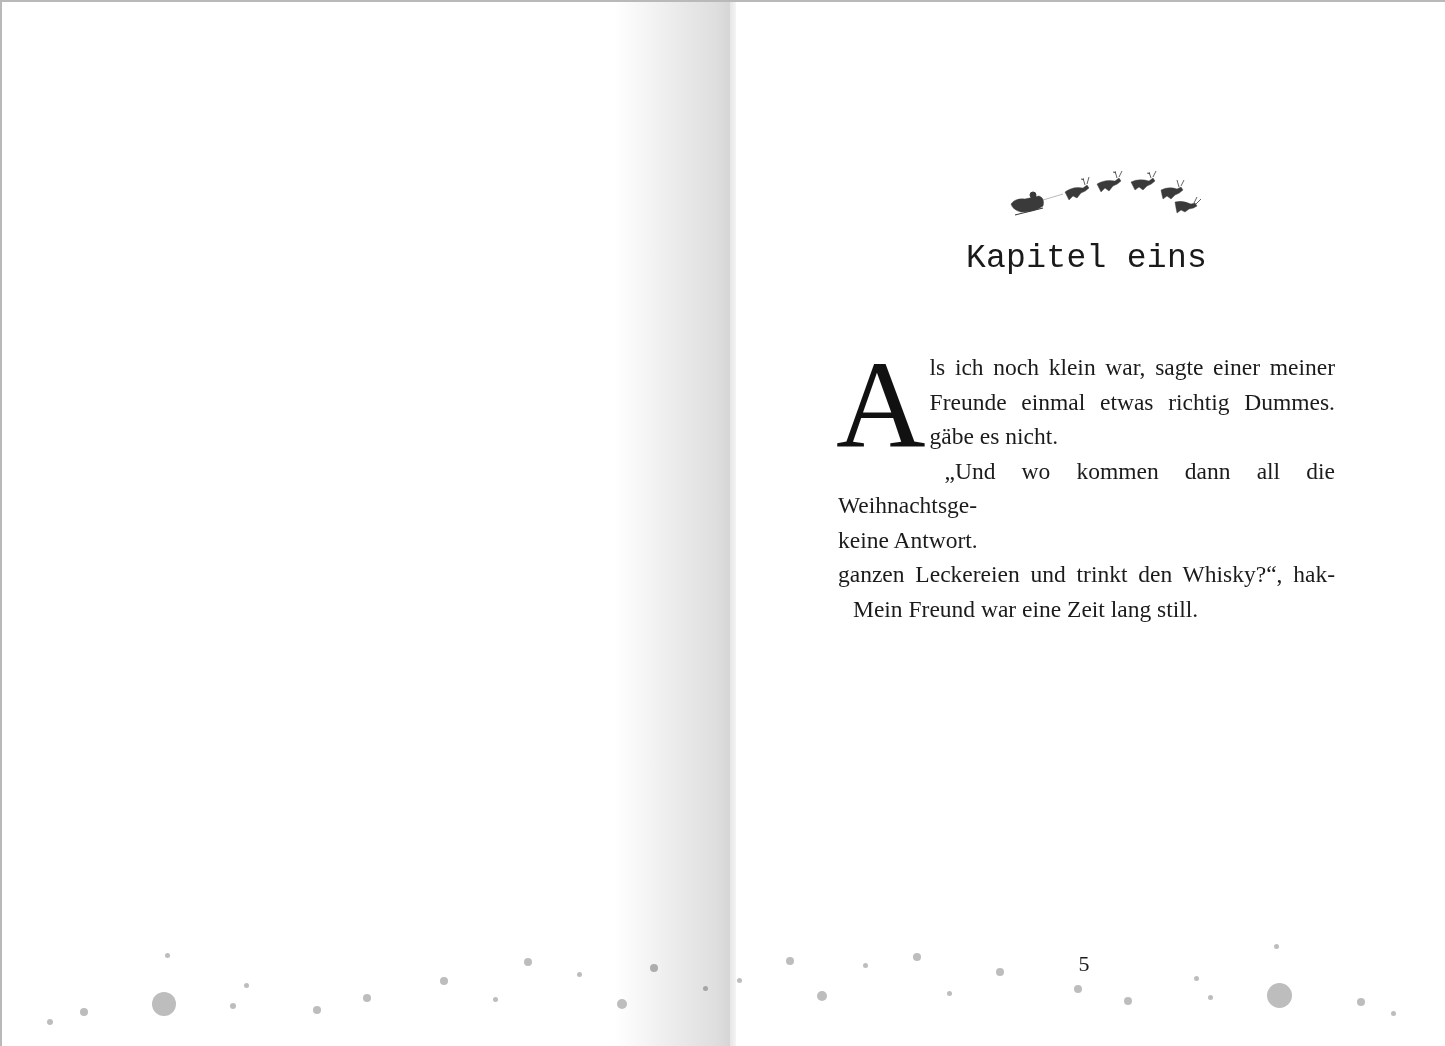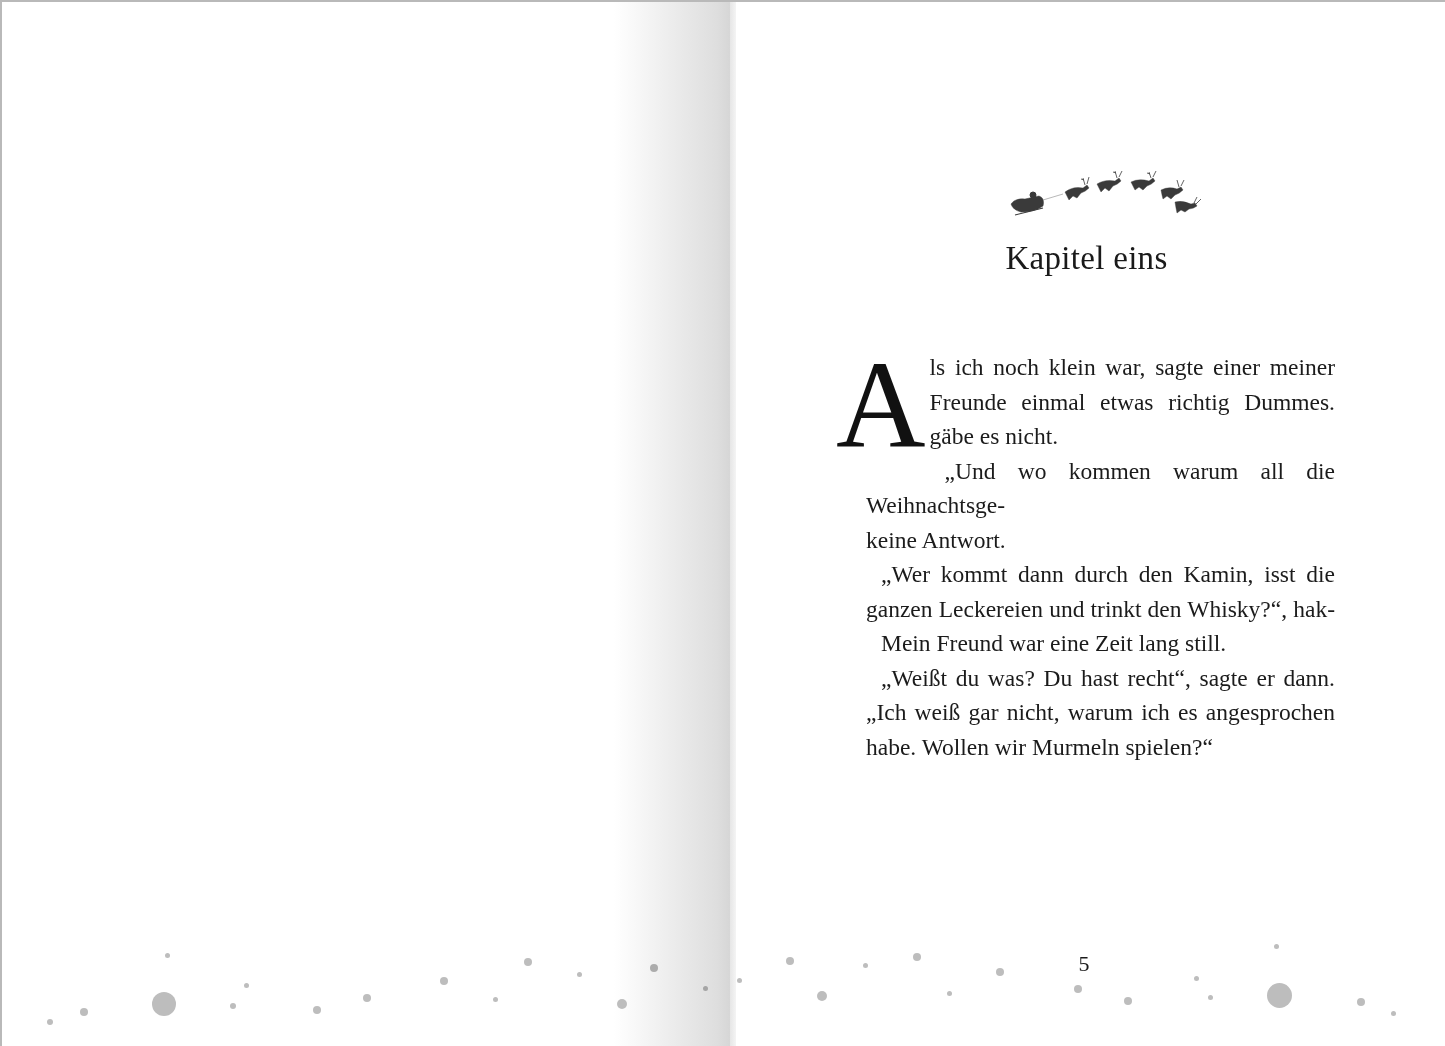--- a/index.html
+++ b/index.html
@@ -25,39 +25,39 @@
   .page-right {
     position: absolute; left: 734px; top: 0; width: 709px; height: 1044px;
     background: #ffffff;
   }
   .vignette {
     position: absolute; left: 1005px; top: 168px; width: 200px; height: 55px;
   }
   .chapter-title {
     position: absolute; left: 838px; width: 497px; top: 240px;
     text-align: center;
-    font-family: Liberation Serif, serif;
+    font-family: Liberation Mono, monospace;
     font-size: 33px; color: #1a1a1a; letter-spacing: 0.3px;
   }
   .body-text {
     position: absolute; left: 838px; top: 350px; width: 497px;
     font-family: "Liberation Serif", "DejaVu Serif", serif;
     font-size: 23.5px; line-height: 34.5px; color: #1b1b1b;
     text-align: justify;
   }
   .body-text p { margin: 0; text-indent: 15px; }
   .body-text p.first { text-indent: 0; }
   .dropcap {
     float: left;
     font-family: "Liberation Serif", "DejaVu Serif", serif;
     font-size: 124px; line-height: 92px;
     height: 96px; margin: 10px 4px 0 -2px;
     color: #111;
   }
-  .line { display: block; text-align: justify; text-align-last: justify; margin-left: 28px; }
+  .line { display: block; text-align: justify; text-align-last: justify; }
   .line.last { text-align-last: left; }
   .page-number {
     position: absolute; left: 1072px; top: 951px; width: 24px; text-align: center;
     font-family: "Liberation Serif", "DejaVu Serif", serif;
     font-size: 22px; color: #1a1a1a;
   }
   .dot { position: absolute; border-radius: 50%; background: #bdbdbd; }
 </style>
 </head>
 <body>
@@ -96,36 +96,30 @@
 <div class="chapter-title">Kapitel eins</div>
 
 <div class="body-text">
   <p class="first">
     <span class="dropcap">A</span>
     <span class="line">ls ich noch klein war, sagte einer meiner</span>
     <span class="line">Freunde einmal etwas richtig Dummes.</span>
     <span class="line last">gäbe es nicht.</span>
   </p>
   <p>
-    <span class="line" style="text-indent:15px">„Und wo kommen warum all die Weihnachtsge-</span>
+    <span class="line" style="text-indent:15px">„Und wo kommen dann all die Weihnachtsge-</span>
     <span class="line last" style="text-indent:0">keine Antwort.</span>
   </p>
   <p>
   </p>
   <p>
-    <span class="line" style="text-indent:15px">„Wer kommt dann durch den Kamin, isst die</span>
     <span class="line" style="text-indent:0">ganzen Leckereien und trinkt den Whisky?“, hak-</span>
   </p>
   <p>
     <span class="line last" style="text-indent:15px">Mein Freund war eine Zeit lang still.</span>
-  </p>
-  <p>
-    <span class="line" style="text-indent:15px">„Weißt du was? Du hast recht“, sagte er dann.</span>
-    <span class="line" style="text-indent:0">„Ich weiß gar nicht, warum ich es angesprochen</span>
-    <span class="line last" style="text-indent:0">habe. Wollen wir Murmeln spielen?“</span>
   </p>
 </div>
 
 <div class="page-number">5</div>
 
 <div>
   <div class="dot" style="left:47px;top:1019px;width:6px;height:6px;"></div>
   <div class="dot" style="left:80px;top:1008px;width:8px;height:8px;"></div>
   <div class="dot" style="left:165px;top:953px;width:5px;height:5px;"></div>
   <div class="dot" style="left:152px;top:992px;width:24px;height:24px;"></div>

